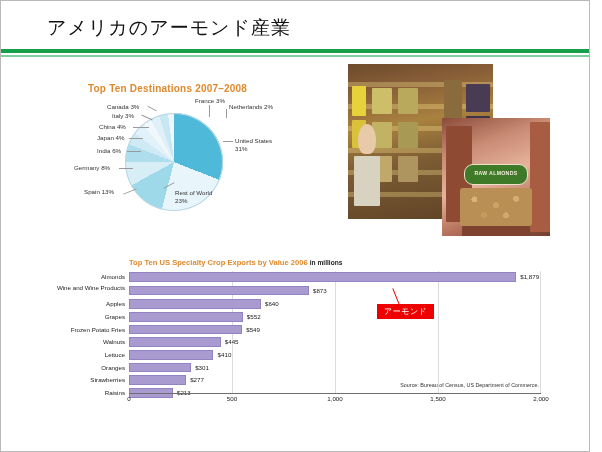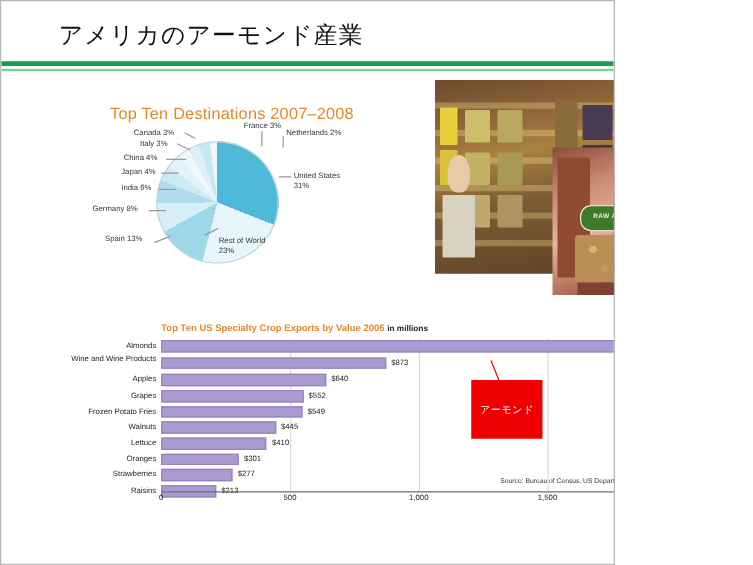--- a/index.html
+++ b/index.html
@@ -1,20 +1,20 @@
 <!DOCTYPE html>
 <html><head>
 <meta charset="utf-8">
 <style>
   html,body{margin:0;padding:0;background:#ffffff;}
   body{font-family:"Liberation Sans","DejaVu Sans",sans-serif;}
 
   #slide{
     position:relative;
-    width:492px;height:452px;
+    width:590px;height:452px;
     background:#ffffff;
     border:1px solid #b9b9b9;
     box-sizing:border-box;
     overflow:hidden;
   }
 
   
   #title{
     position:absolute;left:46px;top:14px;
     font-size:19px;color:#111111;
@@ -23,21 +23,21 @@
   }
   #rule-wrap{position:absolute;left:0;top:48px;width:100%;}
   #rule-thick{height:4px;background:#17a049;}
   #rule-gap{height:2px;background:#ffffff;}
   #rule-thin{height:2px;background:#7fce9f;}
 
   
   #pie-block{position:absolute;left:62px;top:80px;width:250px;height:140px;}
   #pie-title{
     position:absolute;left:25px;top:2px;
-    font-size:13px;font-weight:normal;color:#e08a2e;
+    font-size:10px;font-weight:bold;color:#e08a2e;
     letter-spacing:.2px;white-space:nowrap;
   }
   #pie-circle{
     position:absolute;left:62px;top:32px;width:98px;height:98px;border-radius:50%;
     background:
       conic-gradient(from 0deg,
         #4fb9da 0% 31%,
         #e8f5fb 31% 54%,
         #9ed9ea 54% 67%,
         #d8eef7 67% 75%,
@@ -109,21 +109,21 @@
   #axis{position:absolute;left:66px;right:0;top:137px;height:14px;border-top:1px solid #6e6e6e;}
   .tick{position:absolute;top:1px;font-size:6.2px;color:#222222;transform:translateX(-50%);white-space:nowrap;}
   #source{
     position:absolute;right:2px;top:126px;font-size:5.4px;color:#333333;white-space:nowrap;
   }
 
   
   #callout{
     position:absolute;left:376px;top:303px;
     background:#ef0000;color:#ffffff;font-size:8px;
-    padding:18px 7px;white-space:nowrap;letter-spacing:.5px;
+    padding:2px 7px;white-space:nowrap;letter-spacing:.5px;
   }
   #callout-line{
     position:absolute;left:398px;top:286px;width:1.4px;height:18px;
     background:#ef0000;transform:rotate(-22deg);transform-origin:bottom center;
   }
   #jp-note{
     position:absolute;left:272px;top:344px;font-size:9.6px;color:#111111;white-space:nowrap;
   }
 
   

